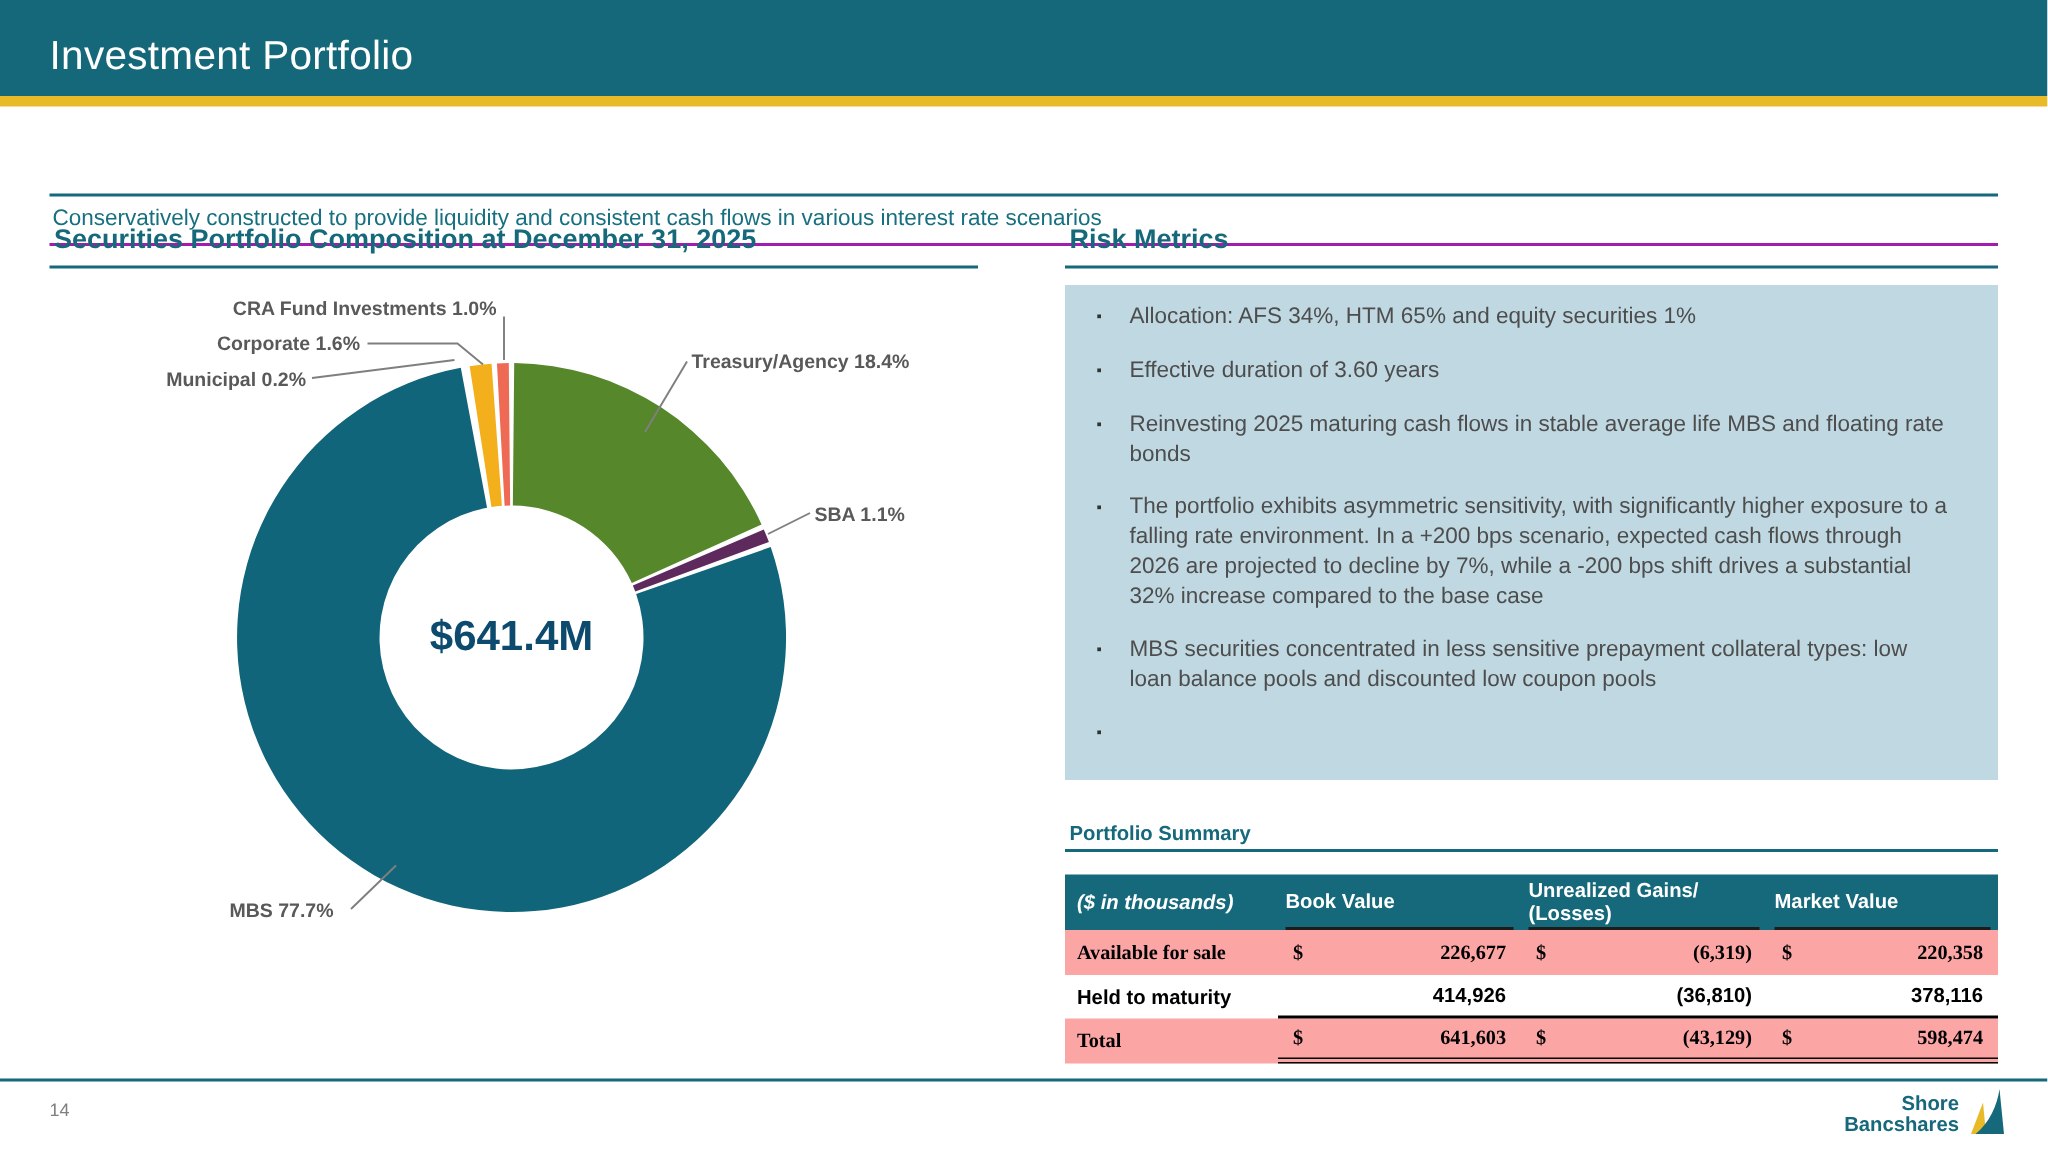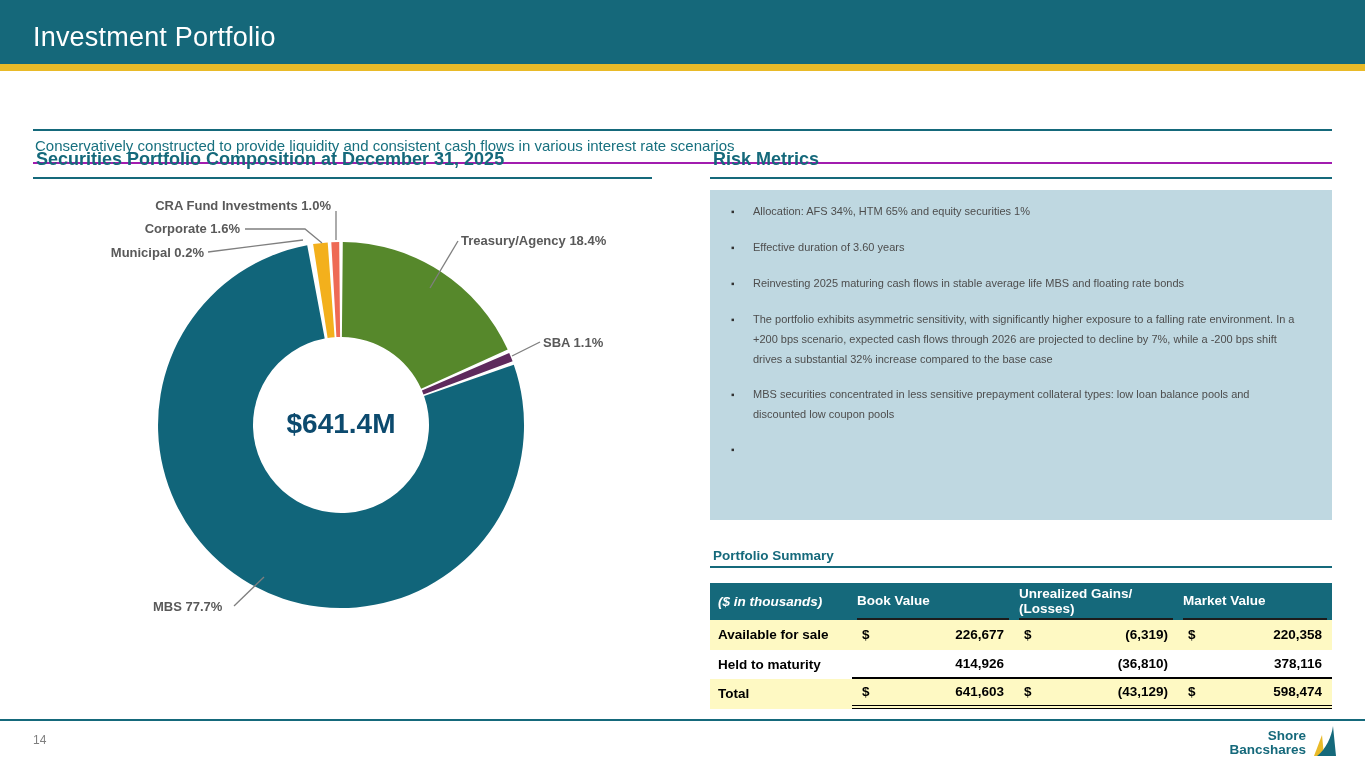--- a/index.html
+++ b/index.html
@@ -36,32 +36,32 @@
   .lbl-corporate{top:36px;right:413px;}
   .lbl-municipal{top:60px;right:449px;}
   .lbl-treasury{top:48px;left:428px;}
   .lbl-sba{top:150px;left:510px;}
   .lbl-mbs{top:414px;left:120px;}
   
   .risk-box{position:absolute;left:710px;top:190px;width:622px;height:330px;background:#BFD8E1;
     box-sizing:border-box;padding:11px 28px 0 21px;}
   .bullet-item{display:flex;margin:0 0 15px 0;}
   .bullet-marker{flex:0 0 22px;font-size:10px;line-height:20px;color:#333333;padding-top:1px;}
-  .bullet-text{font-size:11px;line-height:20px;color:#4D4D4D;}
+  .bullet-text{font-size:15px;line-height:20px;color:#4D4D4D;}
   
   .ps-heading{position:absolute;top:548px;left:713px;margin:0;font-size:13.5px;font-weight:bold;color:#15697B;}
   .ps-rule{top:566px;left:710px;width:622px;}
   .ptable{position:absolute;left:710px;top:583px;width:622px;font-size:13.5px;font-weight:bold;color:#000;}
   .ptable-head{display:grid;grid-template-columns:142px 162px 164px 154px;background:#15697B;height:37px;}
   .hc{color:#ffffff;display:flex;flex-direction:column;justify-content:center;text-align:left;
     line-height:15px;margin:0 5px;}
   .hc-num{border-bottom:2.5px solid #1C1C1C;}
   .hc-label{font-style:italic;text-align:left;margin:0;padding-left:8px;}
   .prow{display:grid;grid-template-columns:142px 162px 164px 154px;height:29.5px;}
-  .row-gray{background:#fef9c3;}
+  .row-gray{background:#fca5a5;font-family:Liberation Serif, serif;}
   .row-white{background:#ffffff;}
   .pc-label{display:flex;align-items:center;padding-left:8px;}
   .pc-num{display:flex;align-items:center;justify-content:space-between;
     padding:0 10px;box-sizing:border-box;height:100%;}
   .u-single .pc-num{border-bottom:2px solid #000;}
   .u-double .pc-num{border-bottom:4px double #000;}
   
   .footer-line{position:absolute;top:719px;left:0;width:1365px;height:2px;background:#15697B;}
   .page-num{position:absolute;top:733px;left:33px;font-size:12px;color:#7F7F7F;}
   .logo{position:absolute;top:726px;right:26px;display:flex;align-items:center;}

